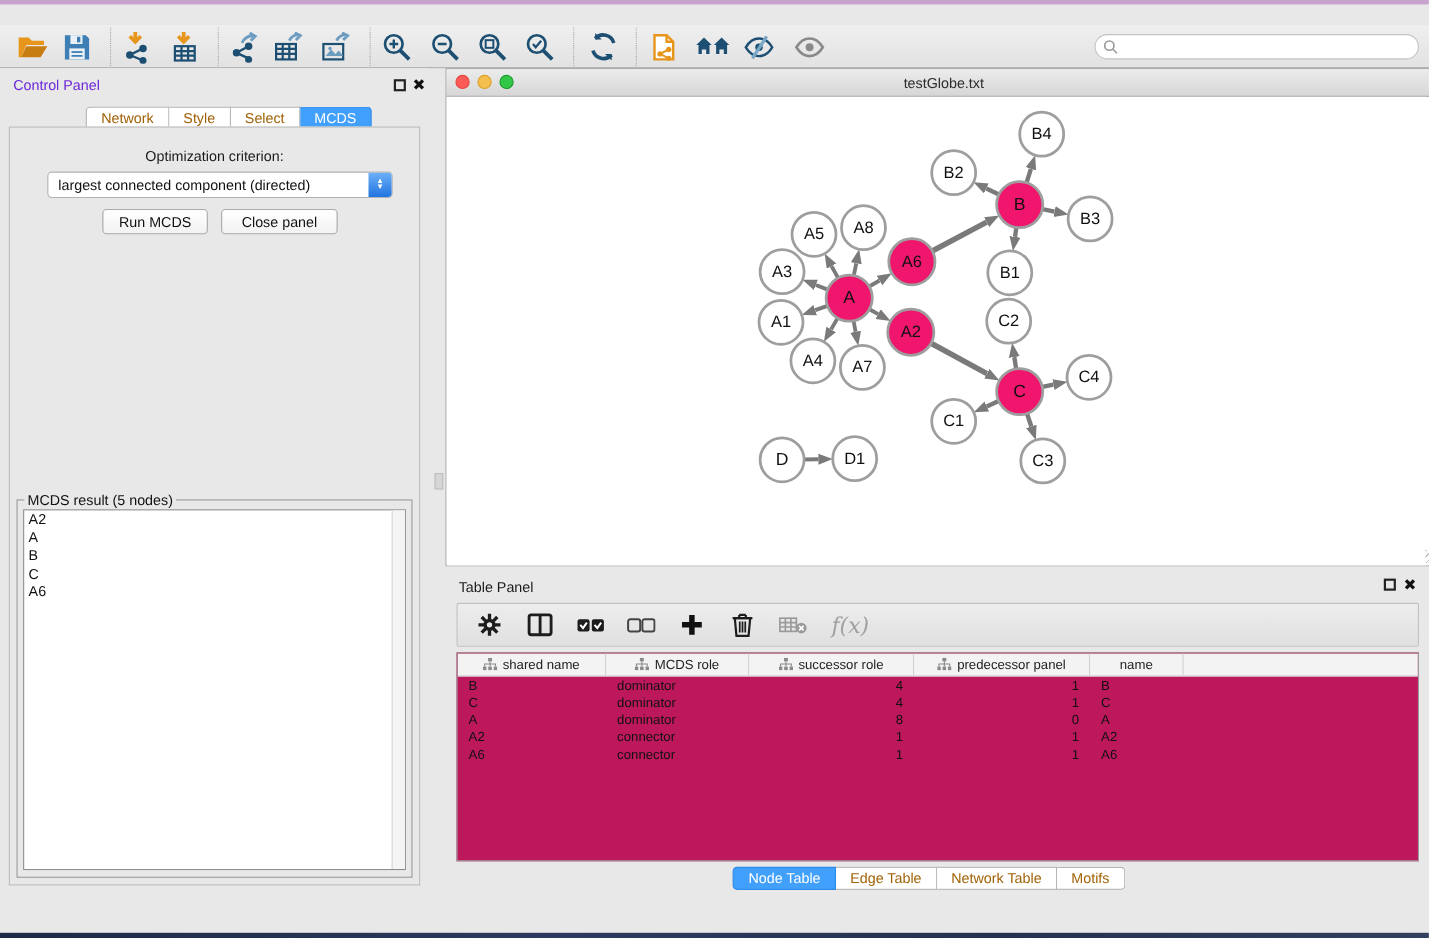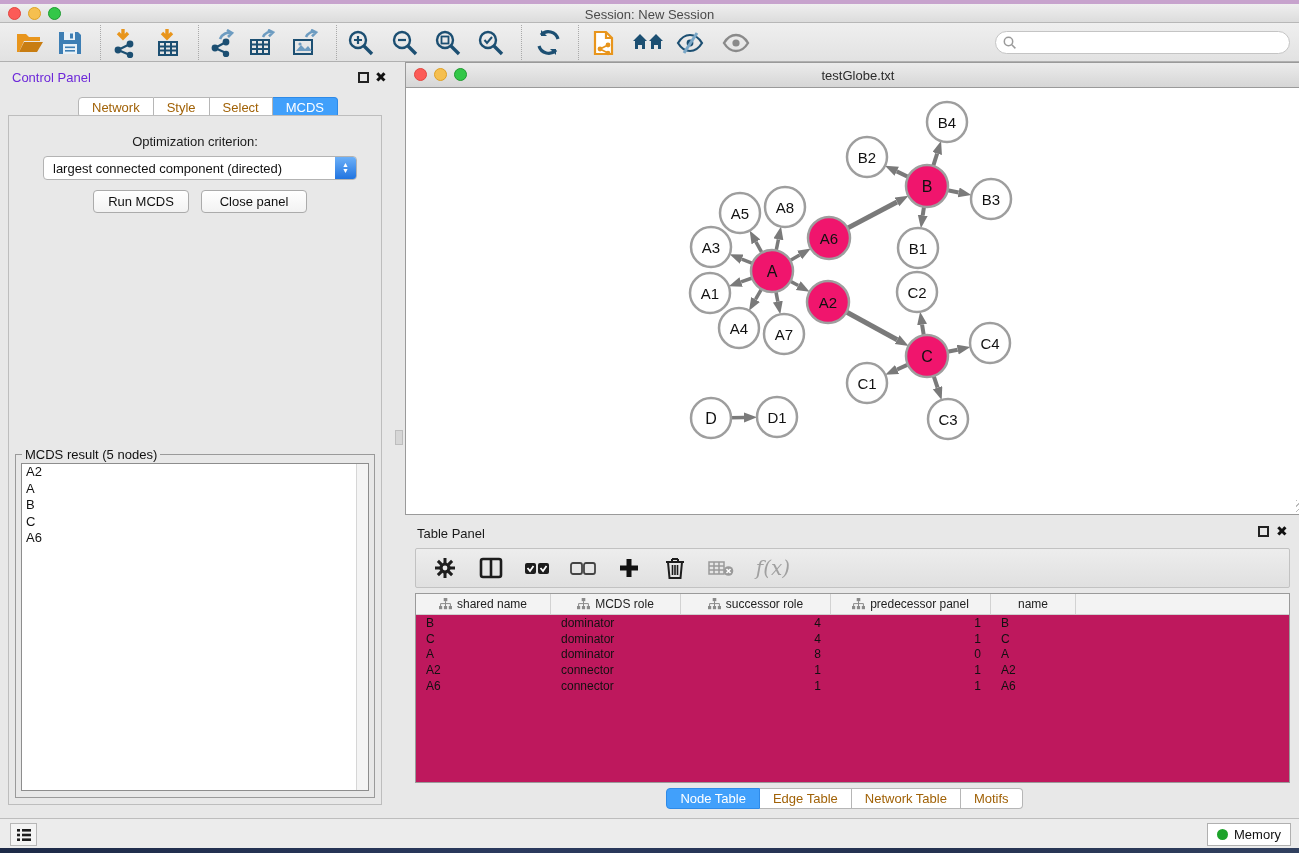--- a/index.html
+++ b/index.html
@@ -118,26 +118,20 @@
     background:linear-gradient(90deg,#1d2a47,#2b3a5e 40%,#243150 70%,#31405f); }
 
   svg text { font-family:"Liberation Sans","DejaVu Sans",sans-serif; }
 </style>
 </head>
 <body>
 
 <div id="app">
 
   <div id="top-accent" class="abs"></div>
-  <div id="titlebar" class="abs">
-    <div class="tl-dot tl-red" style="left:8px"></div>
-    <div class="tl-dot tl-yellow" style="left:28px"></div>
-    <div class="tl-dot tl-green" style="left:48px"></div>
-    <div id="titlebar-title">Session: New Session</div>
-  </div>
 
   <div id="toolbar" class="abs">
     <div class="tb-btn" style="left:10px">
       <svg width="30" height="26" viewBox="0 0 30 26">
         <path d="M2 4h9l3 3h11v4H9L4 22H2z" fill="#e8951c"></path>
         <path d="M9 12h19l-6 10H4z" fill="#c87d12"></path>
       </svg>
     </div>
     <div class="tb-btn" style="left:50px">
       <svg width="26" height="26" viewBox="0 0 26 26">
@@ -604,32 +598,14 @@
     <div id="table-tabs-wrap">
       <div class="tabstrip" id="table-tabs">
           <div class="tab active">Node Table</div>
           <div class="tab">Edge Table</div>
           <div class="tab">Network Table</div>
           <div class="tab">Motifs</div>
         </div>
     </div>
   </div>
 
-  <div id="statusbar" class="abs">
-    <div id="list-btn">
-      <svg width="16" height="14" viewBox="0 0 16 14">
-        <g fill="#1d1d1d">
-          <rect x="1" y="1" width="3" height="2.6"></rect>
-            <rect x="6" y="1" width="9" height="2.6"></rect>
-          <rect x="1" y="5.7" width="3" height="2.6"></rect>
-            <rect x="6" y="5.7" width="9" height="2.6"></rect>
-          <rect x="1" y="10.4" width="3" height="2.6"></rect>
-            <rect x="6" y="10.4" width="9" height="2.6"></rect>
-        </g>
-      </svg>
-    </div>
-    <div id="memory-btn">
-      <span id="memory-dot"></span>
-      <span>Memory</span>
-    </div>
-  </div>
   <div id="desktop-strip" class="abs"></div>
 </div>
 
 </body></html>

